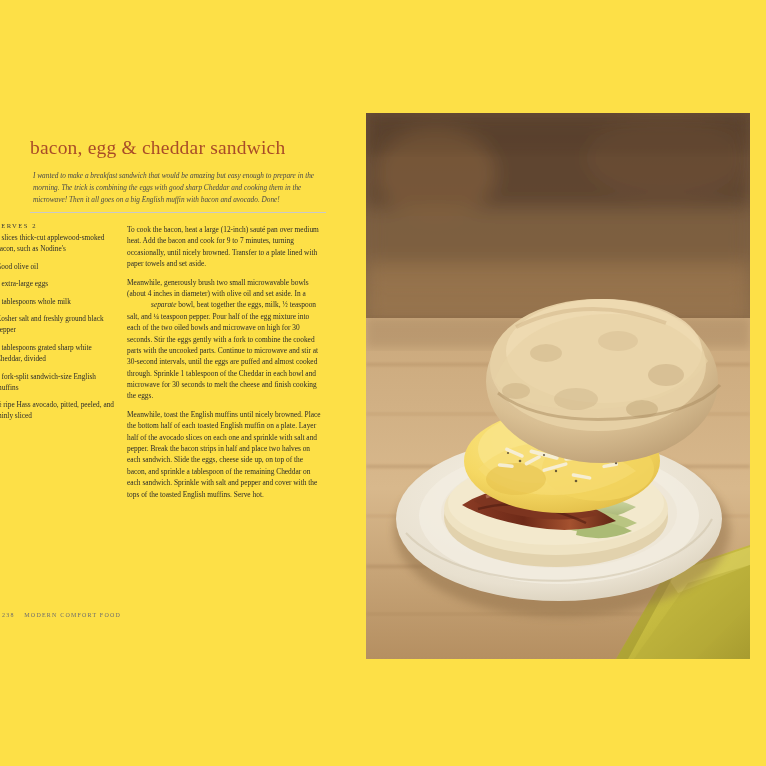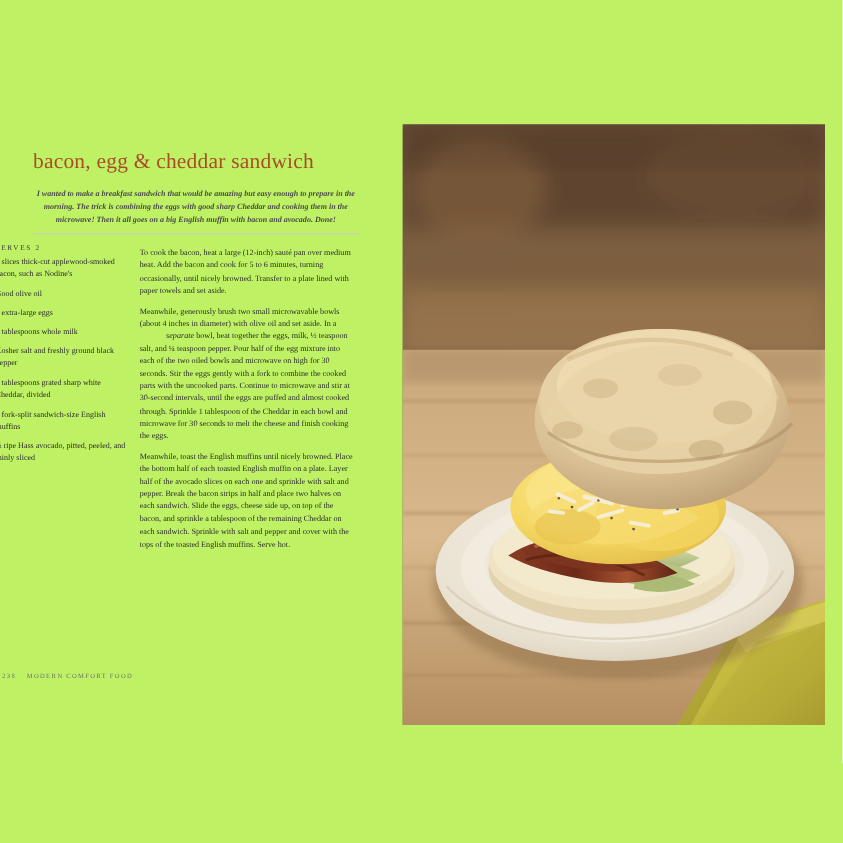--- a/index.html
+++ b/index.html
@@ -11,21 +11,21 @@
     width: 766px;
     height: 766px;
     overflow: hidden;
     font-family: "Liberation Serif", serif;
     color: #2b2b2b;
   }
   #page {
     position: relative;
     width: 766px;
     height: 766px;
-    background: #bef264;
+    background: #fde047;
   }
 
   
   #left-page {
     position: absolute;
     left: 0;
     top: 0;
     width: 360px;
     height: 766px;
   }
@@ -47,22 +47,20 @@
   #recipe-intro {
     position: absolute;
     left: 33px;
     top: 170px;
     width: 290px;
     font-family: "Liberation Serif", serif;
     font-style: italic;
     font-size: 7.3px;
     line-height: 1.62;
     color: #4a4a4a;
-    text-align: center;
-    font-weight: bold;
   }
 
   #rule {
     position: absolute;
     left: 30px;
     top: 212px;
     width: 296px;
     height: 1px;
     background: #c9c9c9;
   }
@@ -158,21 +156,21 @@
       <div class="ing">Good olive oil</div>
       <div class="ing">4 extra-large eggs</div>
       <div class="ing">2 tablespoons whole milk</div>
       <div class="ing">Kosher salt and freshly ground black pepper</div>
       <div class="ing">4 tablespoons grated sharp white Cheddar, divided</div>
       <div class="ing">2 fork-split sandwich-size English muffins</div>
       <div class="ing">½ ripe Hass avocado, pitted, peeled, and thinly sliced</div>
     </div>
 
     <div id="method">
-      <p>To cook the bacon, heat a large (12-inch) sauté pan over medium heat. Add the bacon and cook for 5 to 6 minutes, turning occasionally, until nicely browned. Transfer to a plate lined with paper towels and set aside.</p>
+      <p>To cook the bacon, heat a large (12-inch) sauté pan over medium heat. Add the bacon and cook for 9 to 7 minutes, turning occasionally, until nicely browned. Transfer to a plate lined with paper towels and set aside.</p>
       <p>Meanwhile, generously brush two small microwavable bowls (about 4 inches in diameter) with olive oil and set aside. In a <em>separate</em> bowl, beat together the eggs, milk, ½ teaspoon salt, and ¼ teaspoon pepper. Pour half of the egg mixture into each of the two oiled bowls and microwave on high for 30 seconds. Stir the eggs gently with a fork to combine the cooked parts with the uncooked parts. Continue to microwave and stir at 30-second intervals, until the eggs are puffed and almost cooked through. Sprinkle 1 tablespoon of the Cheddar in each bowl and microwave for 30 seconds to melt the cheese and finish cooking the eggs.</p>
       <p>Meanwhile, toast the English muffins until nicely browned. Place the bottom half of each toasted English muffin on a plate. Layer half of the avocado slices on each one and sprinkle with salt and pepper. Break the bacon strips in half and place two halves on each sandwich. Slide the eggs, cheese side up, on top of the bacon, and sprinkle a tablespoon of the remaining Cheddar on each sandwich. Sprinkle with salt and pepper and cover with the tops of the toasted English muffins. Serve hot.</p>
     </div>
 
     <div id="footer">
       <span class="pg">238</span>
       <span>MODERN COMFORT FOOD</span>
     </div>
 
   </div>

